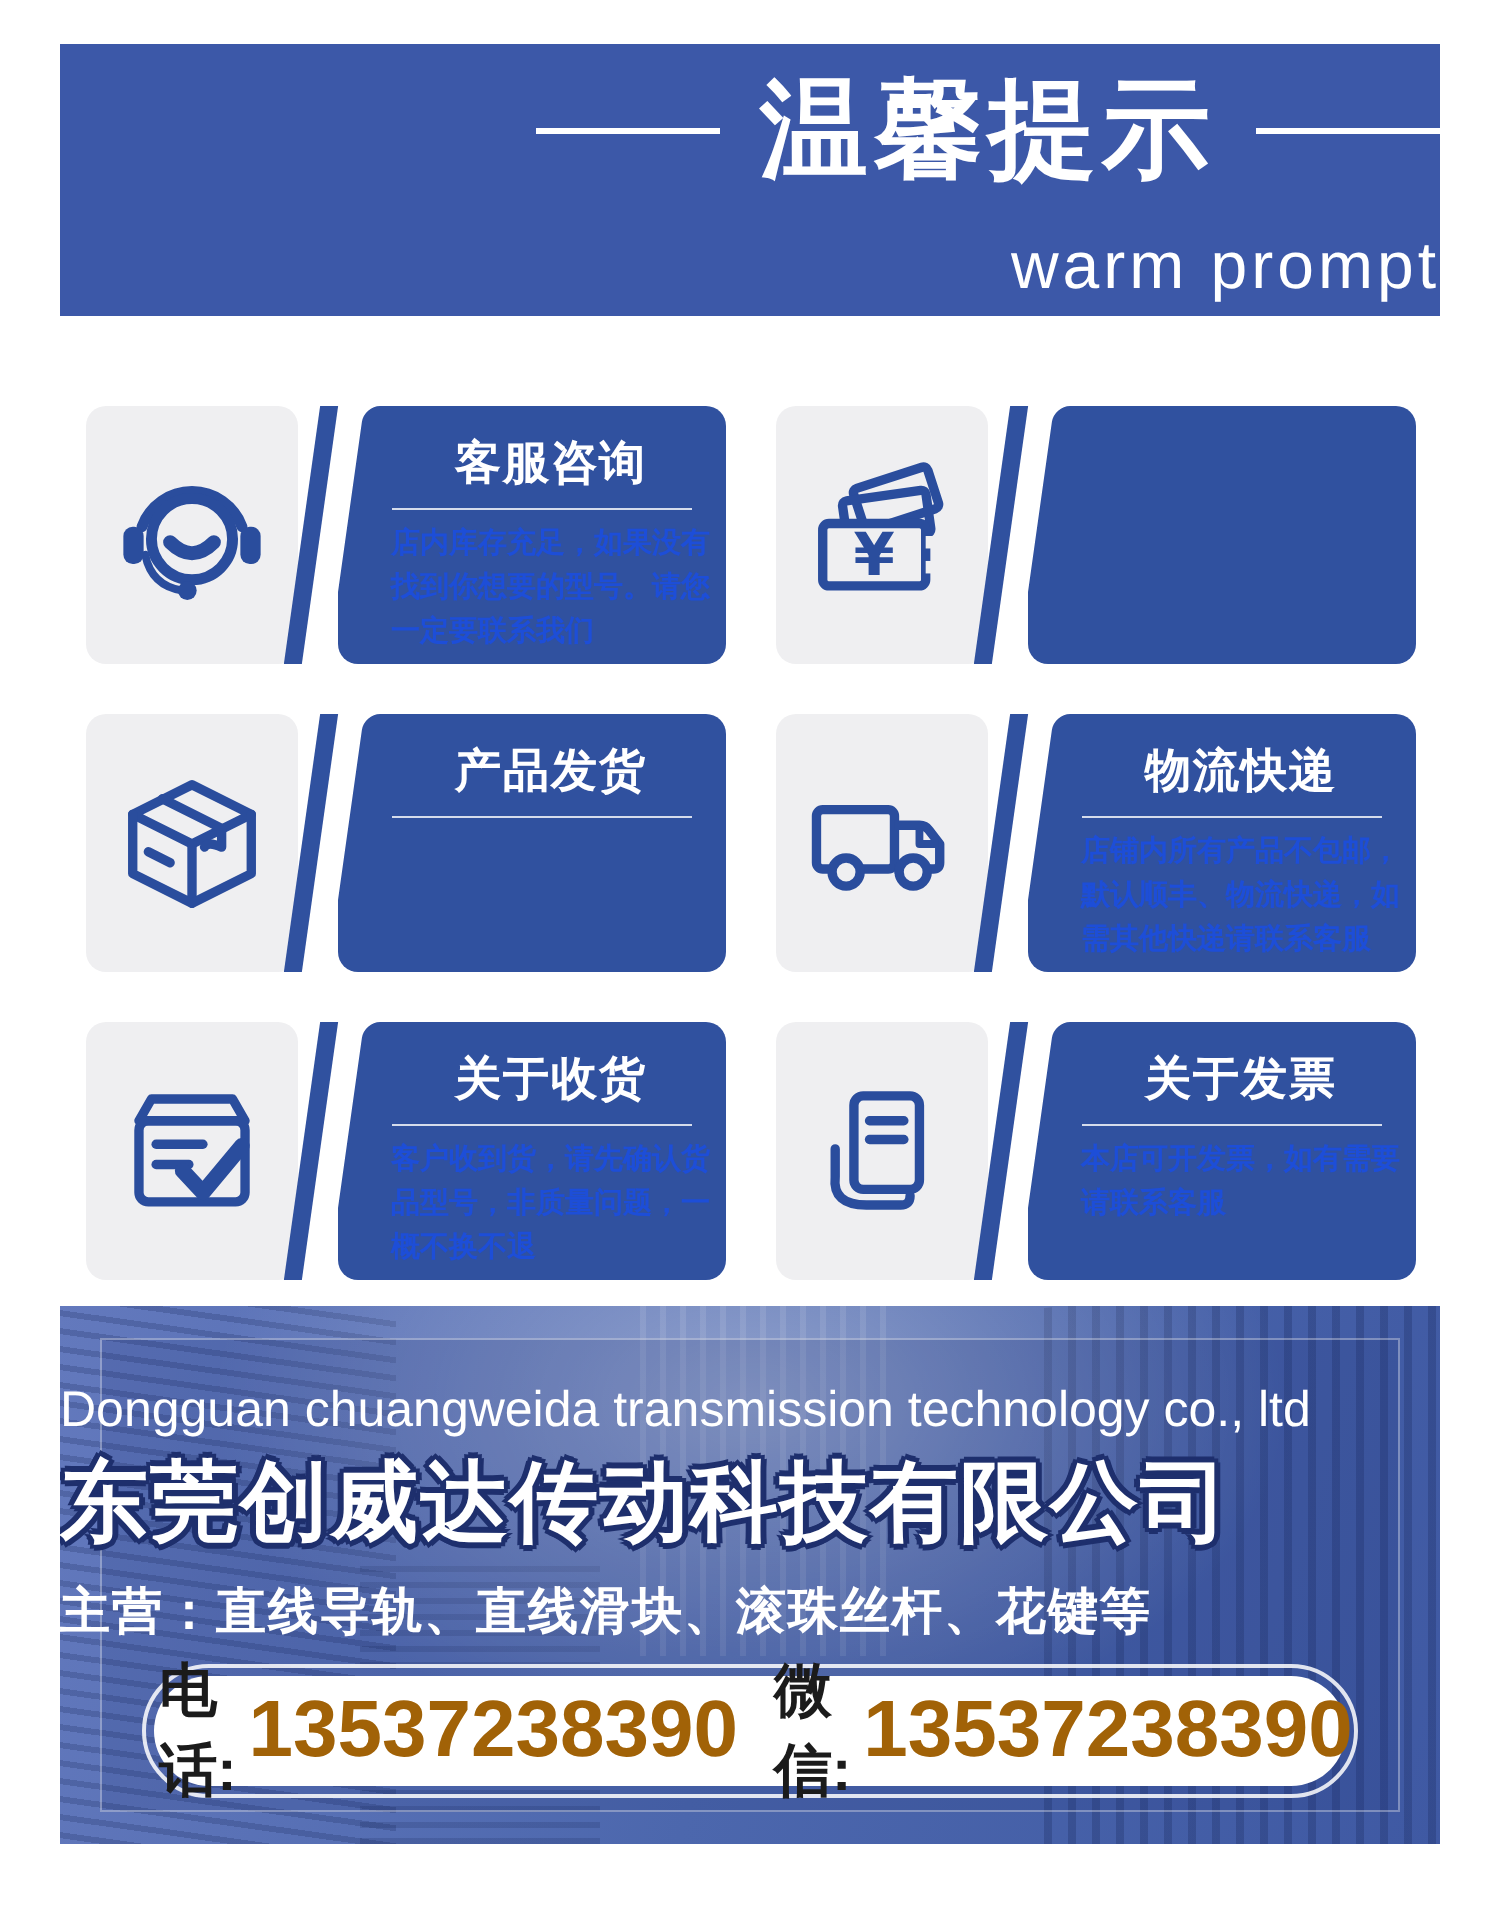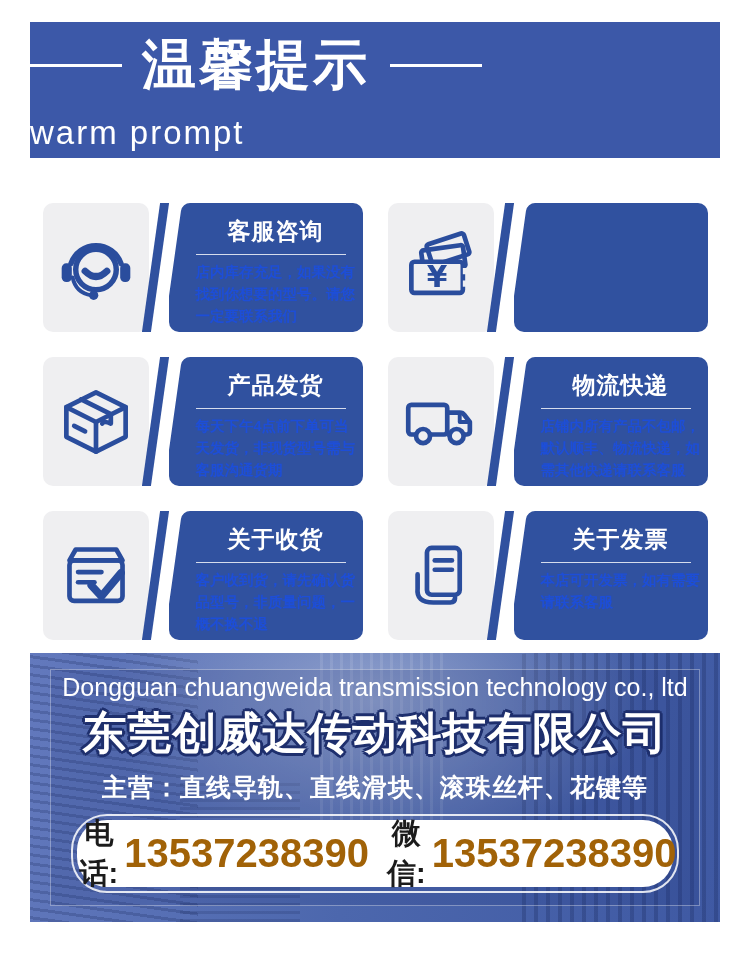--- a/index.html
+++ b/index.html
@@ -5,21 +5,21 @@
   * { margin:0; padding:0; box-sizing:border-box; }
   html,body { background:#ffffff; }
   body {
     width:750px; height:959px; overflow:hidden; position:relative;
     font-family:"Liberation Sans","DejaVu Sans",sans-serif;
   }
 
   
   .header {
     margin:22px 30px 0; height:136px; background:#3c58a8;
-    display:flex; flex-direction:column; align-items:flex-start; justify-content:center; gap:12px;
+    display:flex; flex-direction:column; align-items:flex-end; justify-content:center; gap:12px;
   }
   .header-title-row { display:flex; align-items:center; gap:20px; }
   .hline { width:92px; height:3px; background:#ffffff; }
   .header-title { font-size:54px; font-weight:bold; color:#ffffff; letter-spacing:3px; }
   .header-subtitle { font-size:33px; color:#ffffff; letter-spacing:2px; }
 
   
   .cards {
     width:665px; margin:45px auto 0;
     display:grid; grid-template-columns:320px 320px; column-gap:25px; row-gap:25px;
@@ -57,30 +57,30 @@
   .bld2 { right:-12px; top:-10px; width:210px; height:130%;
     background:repeating-linear-gradient(90deg, rgba(18,32,80,.25) 0 4px, transparent 4px 12px);
     transform:skewY(-6deg); }
   .bld3 { left:290px; top:0; width:130px; height:65%;
     background:repeating-linear-gradient(90deg, rgba(255,255,255,.10) 0 3px, transparent 3px 10px); }
   .bld4 { left:150px; bottom:-8px; width:120px; height:55%;
     background:repeating-linear-gradient(0deg, rgba(18,32,80,.18) 0 3px, transparent 3px 8px); }
   .haze { inset:0; background:radial-gradient(ellipse at 50% 18%, rgba(255,255,255,.38), transparent 55%); }
   .frame { position:absolute; inset:16px 20px; border:1px solid rgba(255,255,255,.35);
     background:rgba(25,45,110,.16); }
-  .footer-content { position:relative; z-index:2; text-align:center; padding-top:20px; }
+  .footer-content { position:relative; z-index:2; padding-top:38px; }
   .company-en { color:#ffffff; font-size:25px; letter-spacing:0px; }
   .company-cn {
     margin-top:2px; font-size:44px; font-weight:bold; color:#ffffff; letter-spacing:1px;
     text-shadow:-2px -2px 0 #1e2f6d, 2px -2px 0 #1e2f6d, -2px 2px 0 #1e2f6d,
                  2px 2px 0 #1e2f6d, 0 3px 0 #1e2f6d, 3px 0 0 #1e2f6d,
                 -3px 0 0 #1e2f6d, 0 -3px 0 #1e2f6d;
   }
   .business { margin-top:8px; font-size:25px; font-weight:bold; color:#ffffff; letter-spacing:1px; }
-  .pill-wrap { position:relative; width:596px; height:67px; margin:16px auto 0; }
+  .pill-wrap { position:relative; width:596px; height:55px; margin:16px auto 0; }
   .pill-ring { position:absolute; inset:-6px; border:2px solid rgba(255,255,255,.85); border-radius:36px; }
   .pill {
     position:absolute; inset:0; background:#ffffff; border-radius:30px;
     display:flex; align-items:center; justify-content:center; gap:6px;
   }
   .pill svg { width:40px; height:40px; }
   .contact-label { font-size:29px; font-weight:bold; color:#1b1b1b; }
   .contact-number { font-size:40px; font-weight:800; color:#a16207; }
   .pill .sep { width:14px; }
 </style>
@@ -155,21 +155,20 @@
           <path d="M22 55 L36 62"></path>
         </g>
       </svg>
     </div>
     <div class="stripe"></div>
     <div class="panel">
       <div class="panel-bg"></div>
       <div class="panel-content">
         <div class="card-title">产品发货</div>
         <div class="t-underline"></div>
-        <div class="card-desc">每天下午4点前下单可当天发货，非现货型号需与客服沟通货期</div>
       </div>
     </div>
   </div>
 
   <div class="card">
     <div class="icon-box">
       <svg viewBox="0 0 100 100">
         <g fill="none" stroke="#2a4d9d" stroke-width="6" stroke-linejoin="round">
           <rect x="8" y="28" width="50" height="38" rx="4"></rect>
           <path d="M58 38 H74 Q78 38 80 41 L87 50 V62 Q87 66 83 66 H58"></path>

